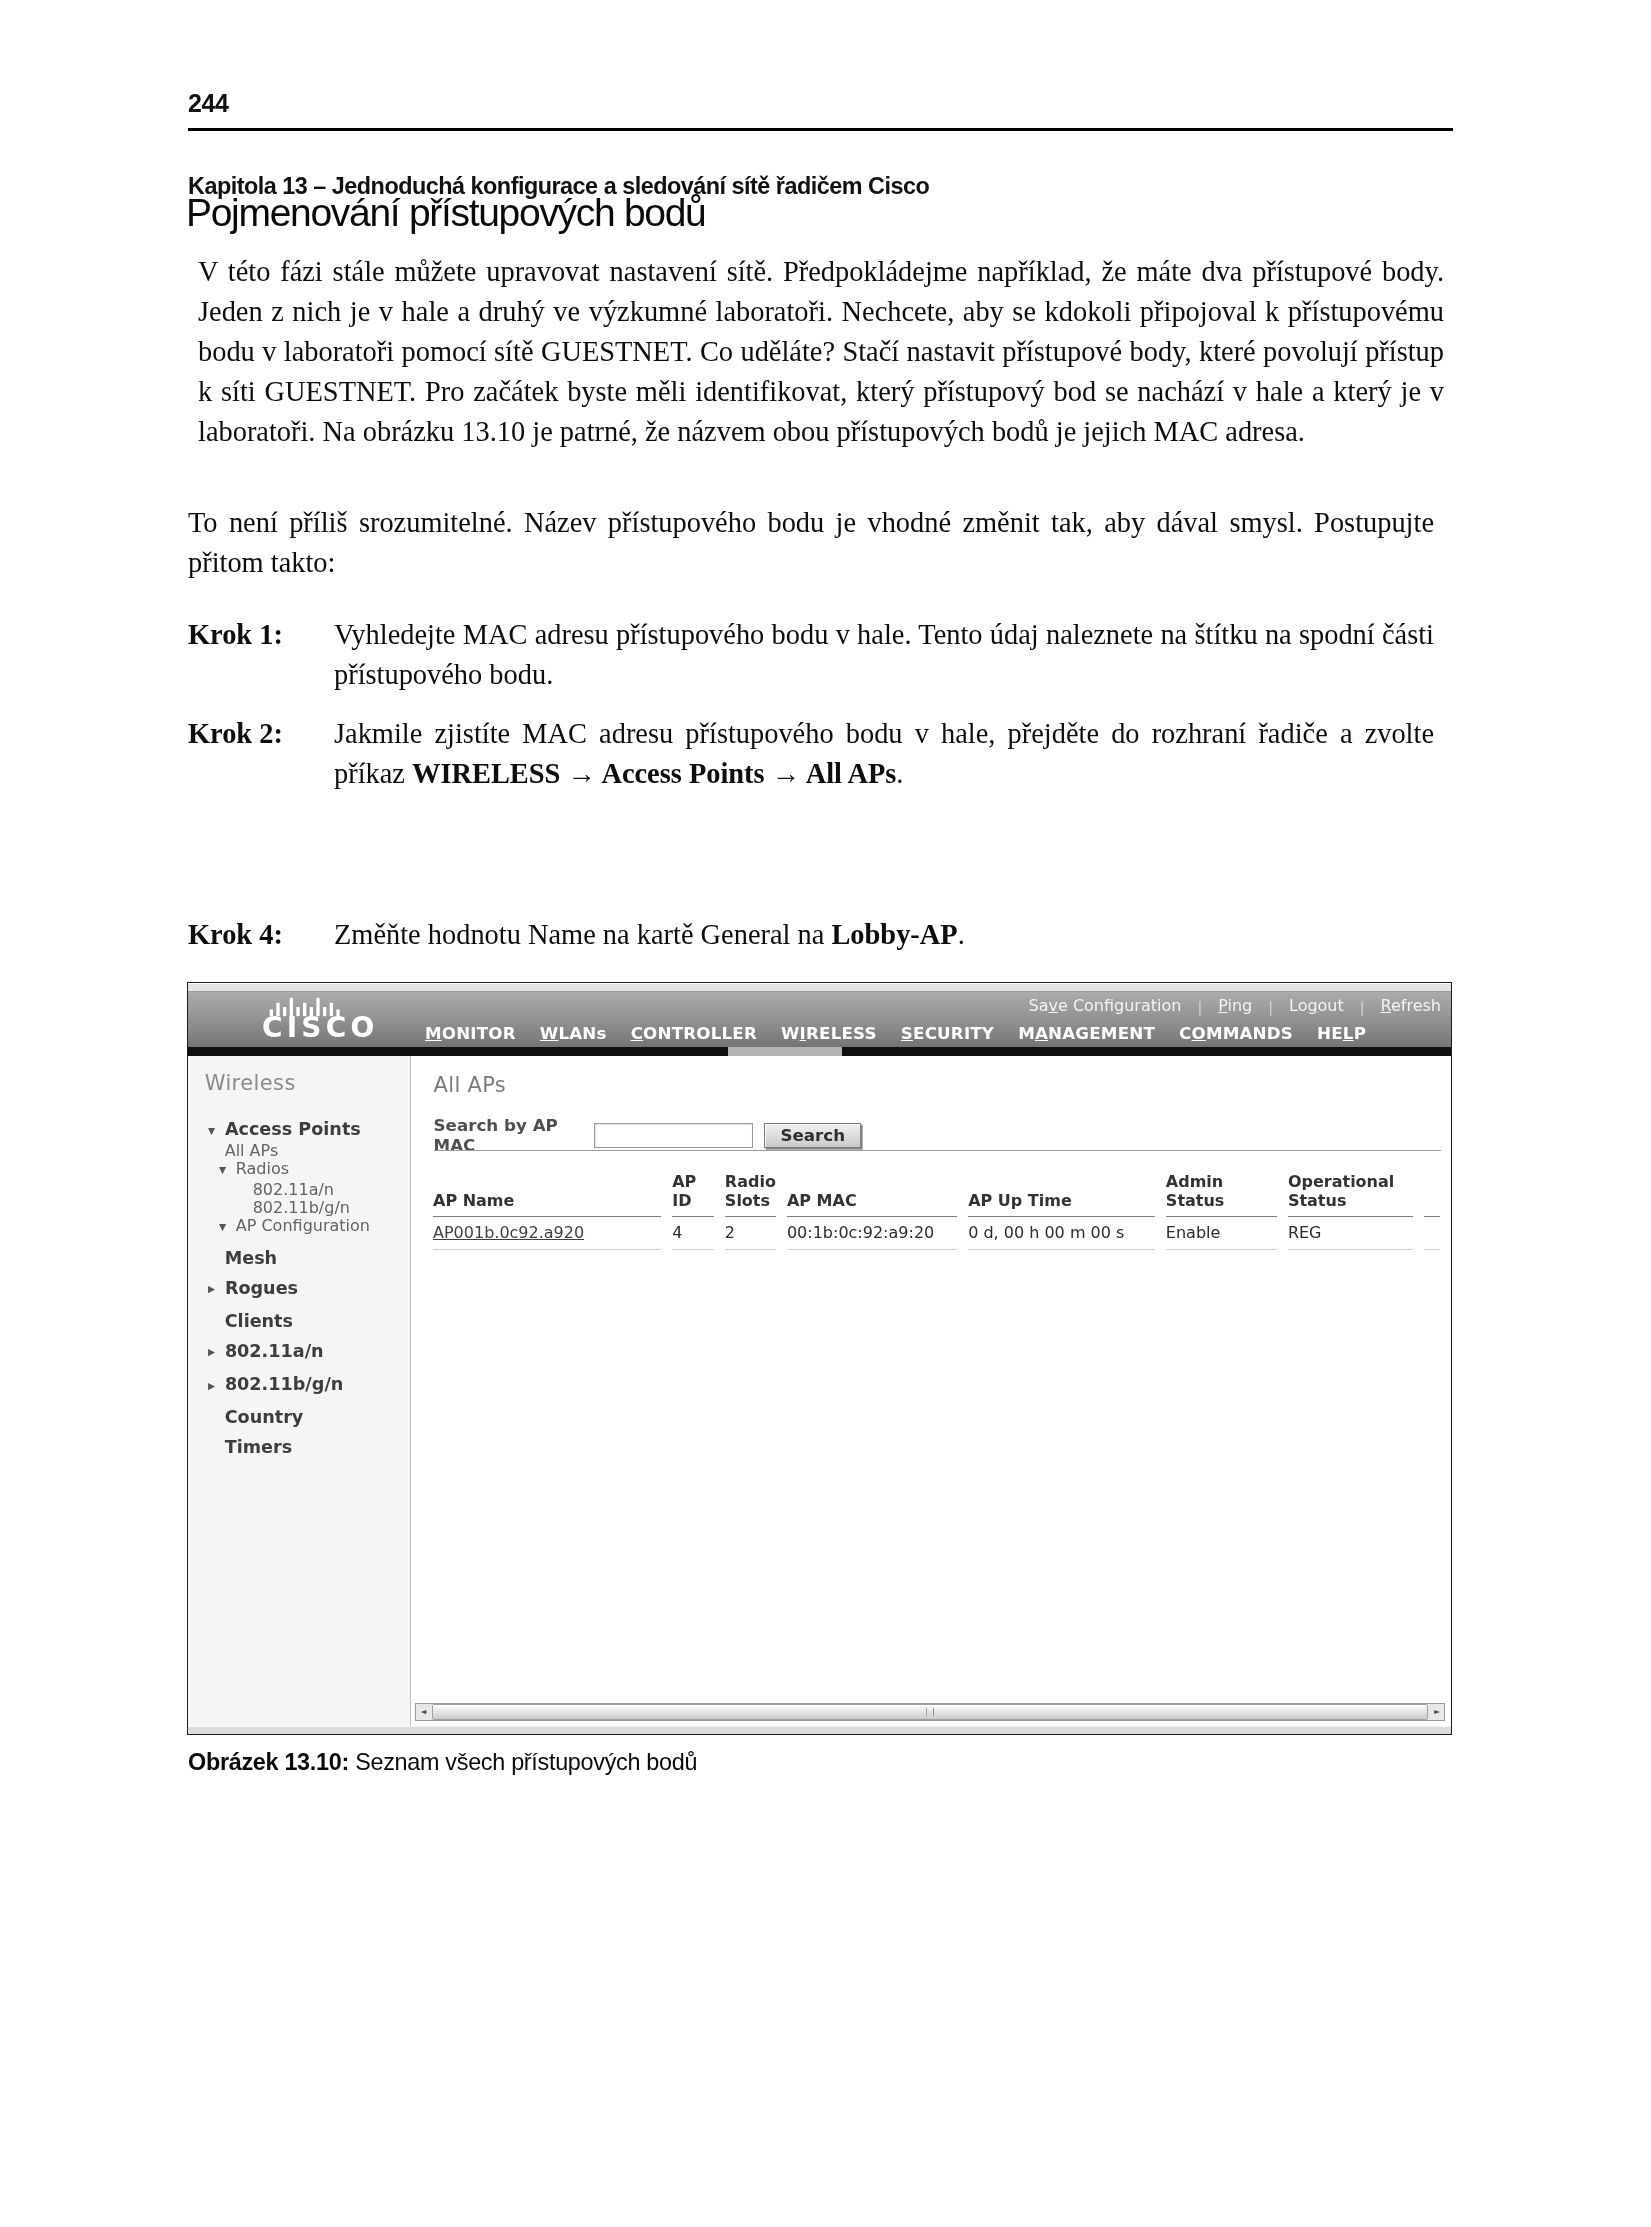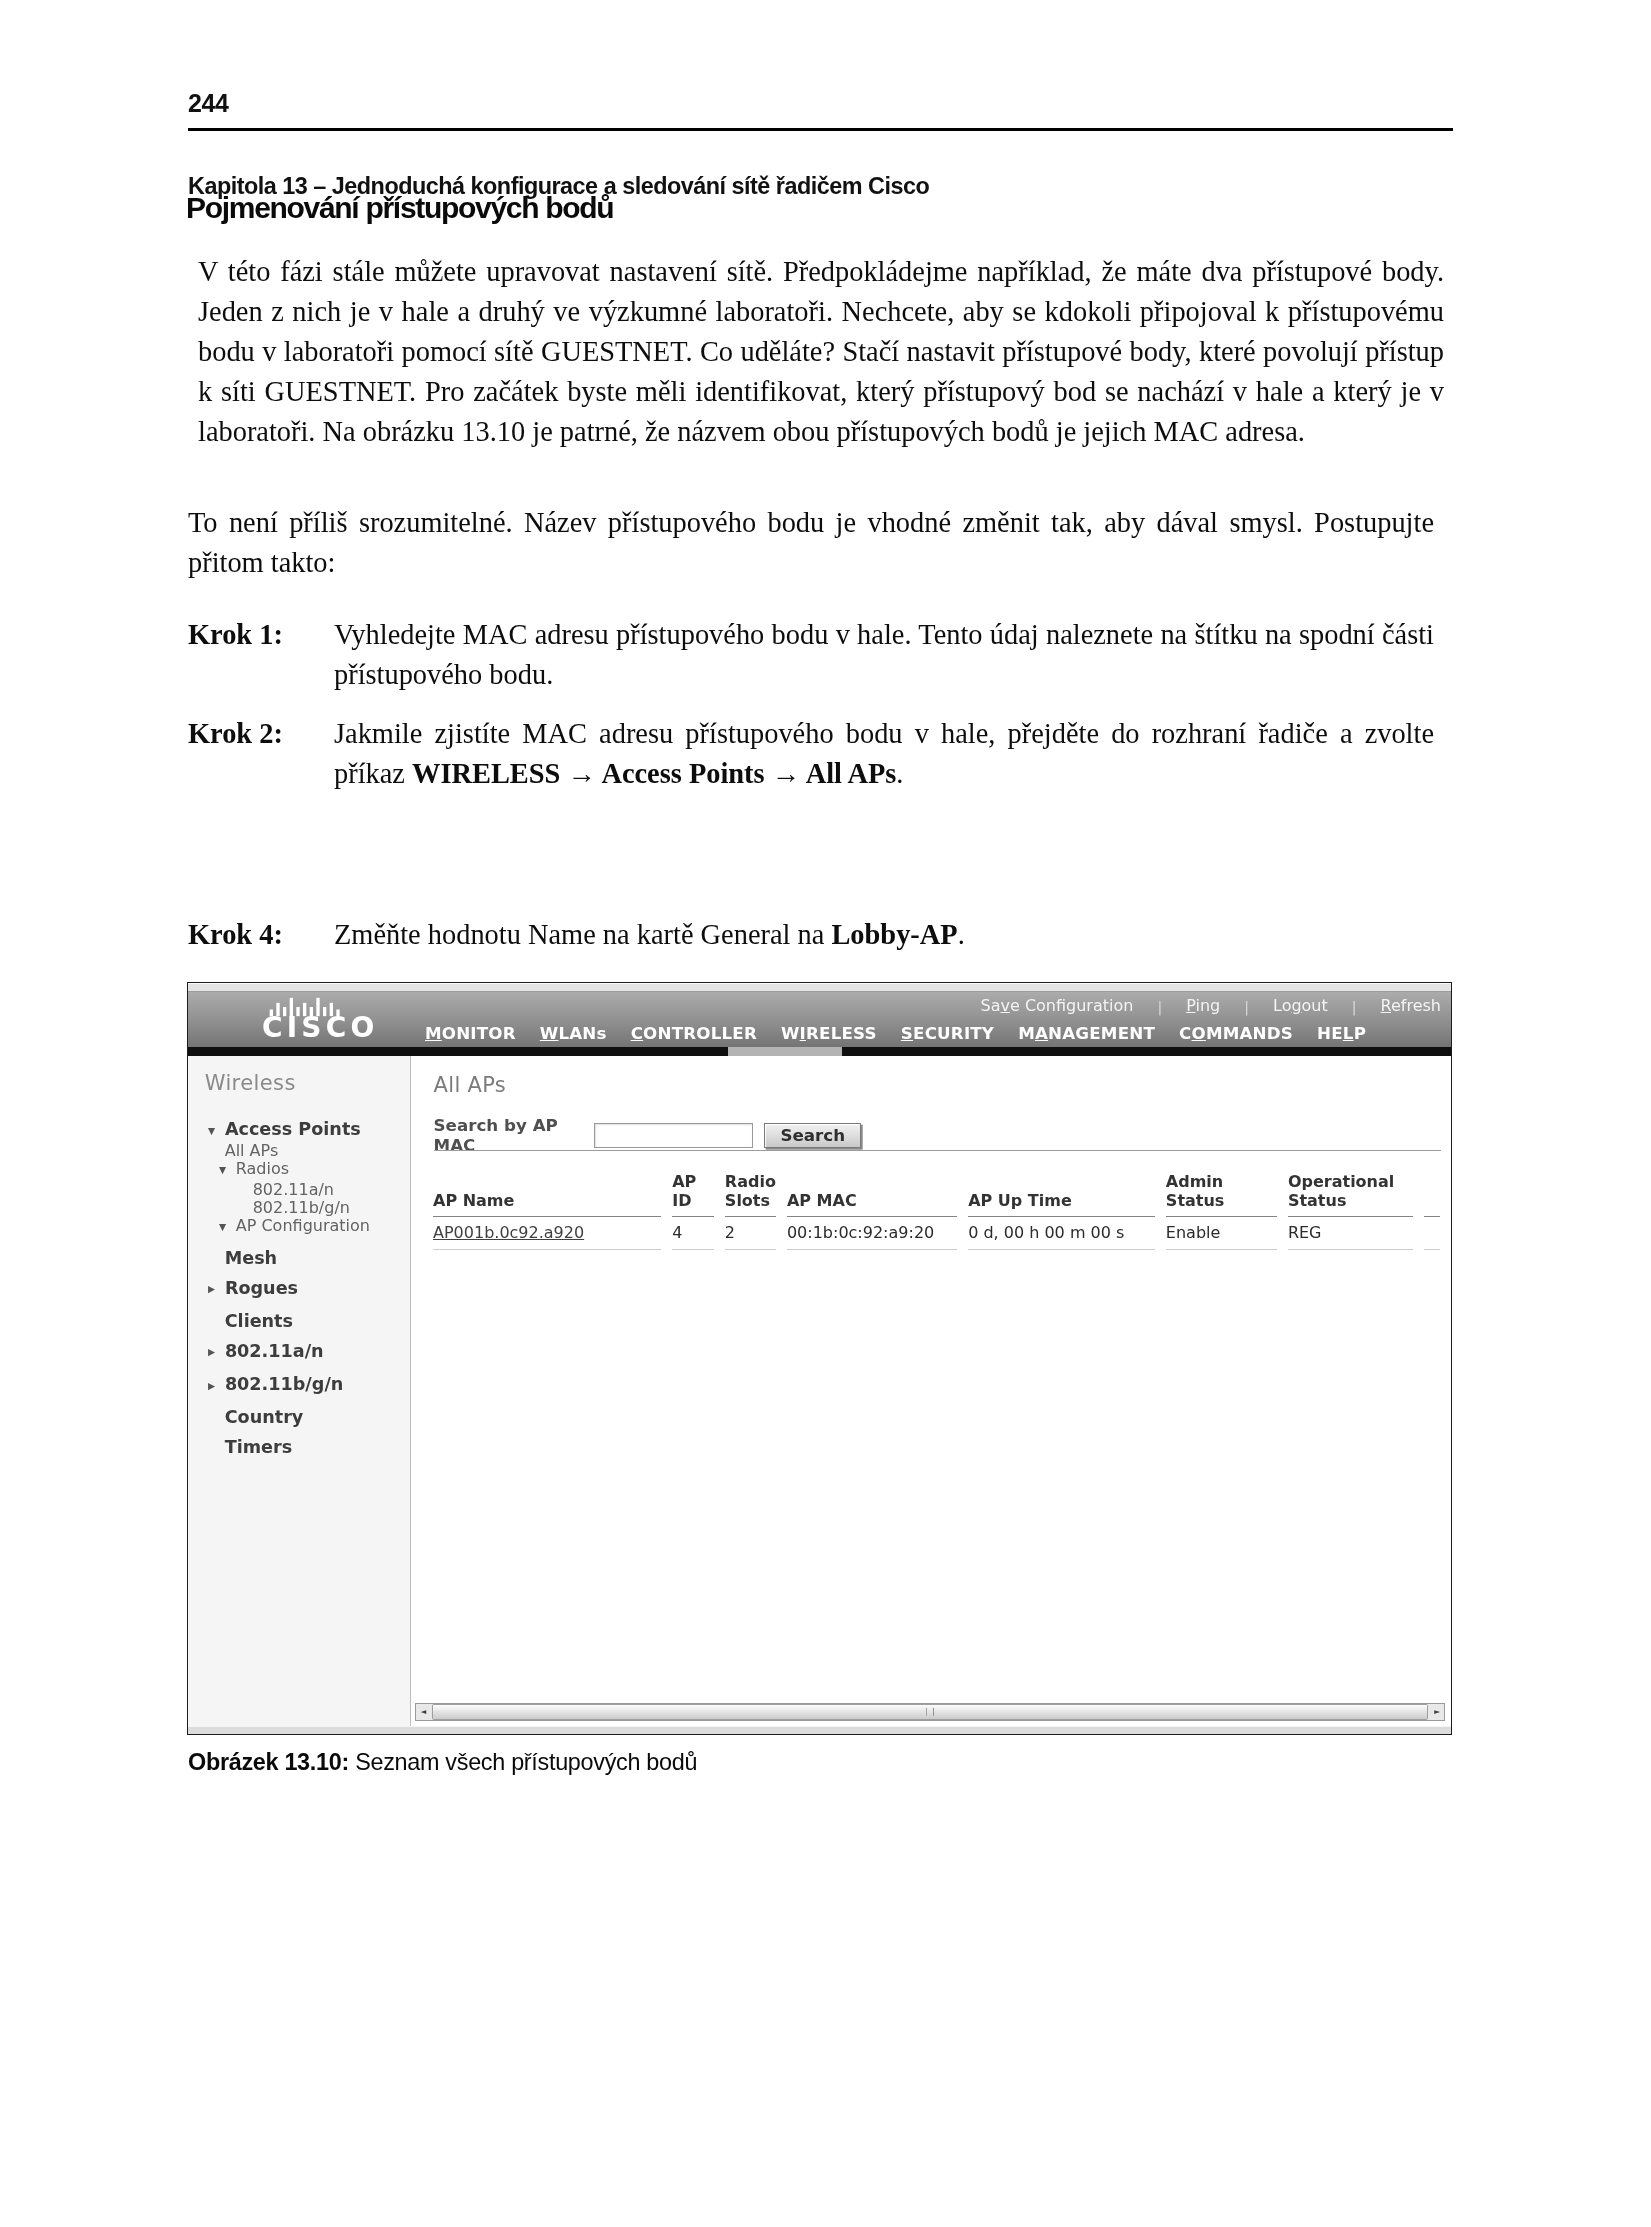--- a/index.html
+++ b/index.html
@@ -14,40 +14,40 @@
   }
   
   .runhead { position:absolute; left:188px; top:89px; display:flex; align-items:baseline; gap:55px;
              font-family:"Liberation Sans", sans-serif;flex-direction:column; }
   .pagenum { font-size:25px; font-weight:700; letter-spacing:-0.4px; }
   .chapter { font-size:23.4px; font-weight:600; letter-spacing:-0.5px; }
   .headrule { position:absolute; left:188px; top:128px; width:1265px; height:2.5px; background:#000; }
 
   
   .h1 { position:absolute; left:186px; top:191px; font-family:"Liberation Sans", sans-serif;
-        font-size:30px; font-weight:700; letter-spacing:-1.3px; color:#0a0a0a; }
+        font-size:39px; font-weight:400; letter-spacing:-1.3px; color:#0a0a0a; }
   .para { position:absolute; left:188px; width:1246px; font-size:28.4px; line-height:40px;
           text-align:justify; color:#0d0d0d; }
   .p1 { top:252px;margin-left:10px; }
   .p2 { top:503px; }
   .step { position:absolute; left:188px; width:1246px; font-size:28.4px; line-height:40px; color:#0d0d0d; }
   .step-label { position:absolute; left:0; top:0; font-weight:700; }
   .step-text { display:block; margin-left:146px; text-align:justify; }
   .step b { font-weight:700; }
 
   
   .shot { position:absolute; left:187px; top:982px; width:1265px; height:753px;
           border:1.7px solid #1c1c1c; background:#fff; display:flex; flex-direction:column;
           font-family:"DejaVu Sans", sans-serif; overflow:hidden; }
   .wintop { height:9.2px; background:#e4e4e4; border-top:0.8px solid #fbfbfb; border-bottom:0.8px solid #9c9c9c; }
   .topbar { position:relative; height:55px; background:linear-gradient(180deg,#ababab 0%,#8f8f8f 55%,#747474 100%); }
   .brand { position:absolute; left:74px; top:4.2px; width:92px; text-align:center; }
   .brand-bars { display:block; margin:0 auto; }
   .brand-name { display:block; color:#fff; font-size:28px; font-weight:700; letter-spacing:4.2px; line-height:20px; }
-  .toplinks { position:absolute; right:10px; top:4.2px; display:flex; align-items:flex-end; gap:24px;
+  .toplinks { position:absolute; right:10px; top:4.2px; display:flex; align-items:flex-end; gap:16px;
               color:#f4f4f4; font-size:16px; }
   .toplinks .sep { color:#d8d8d8; font-size:14.2px; }
   .tlink { color:#f4f4f4; cursor:pointer; white-space:nowrap; }
   .key { text-decoration:underline; }
   .menu { position:absolute; left:237px; bottom:4.2px; display:flex; gap:24px; }
   .menu-item { color:#fff; font-size:16.7px; font-weight:700; letter-spacing:0.2px; cursor:pointer; white-space:nowrap; }
   .blackbar { position:relative; height:9.2px; background:#0f0f0f; }
   .active-ind { position:absolute; left:540px; top:0; width:114px; height:9.2px; background:#b3b3b3; }
   .shotbody { flex:1; display:flex; min-height:0; }
 

